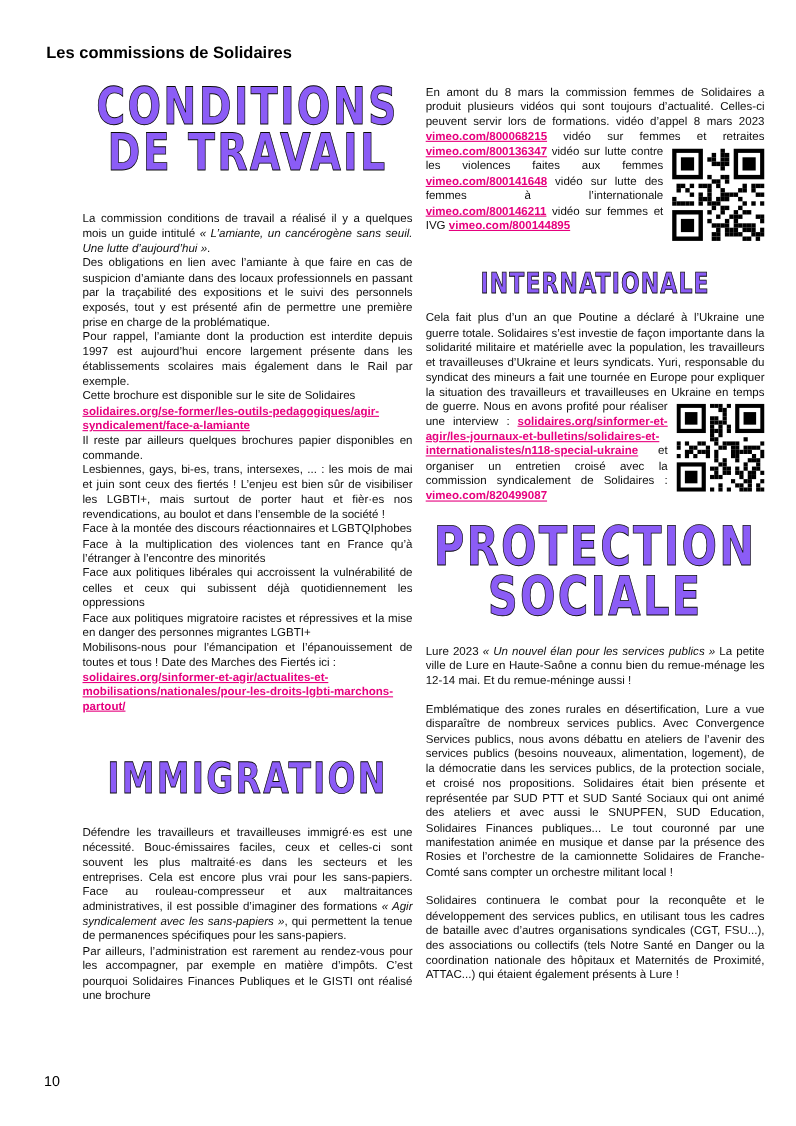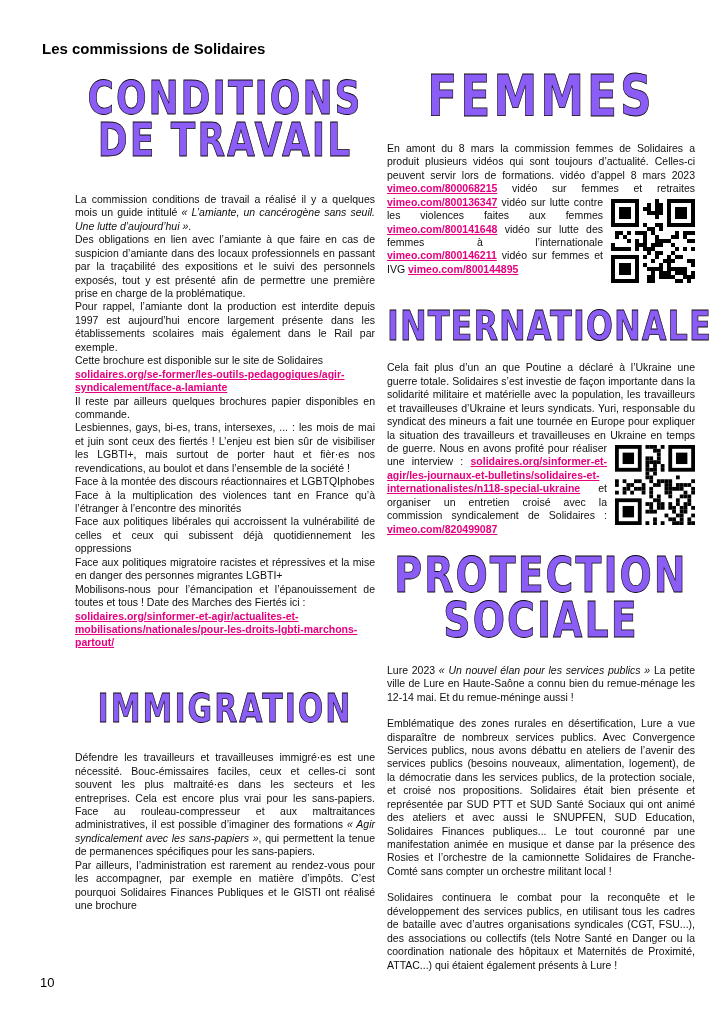--- a/index.html
+++ b/index.html
@@ -21,21 +21,21 @@
   .col-right{width:308px;}
   .htitle{
     text-align:center;font-family:"DejaVu Sans",sans-serif;font-weight:bold;
     color:#8b5cf6;line-height:1.18;
     -webkit-text-stroke:0.6px #0a0a0a;
   }
   .htitle .hline{display:inline-block;transform:scaleY(1.3);transform-origin:center bottom;white-space:nowrap;}
   .h36{font-size:36px;letter-spacing:2px;}
   .h44{font-size:44px;letter-spacing:3px;}
   .h34{font-size:30px;letter-spacing:2px;}
-  .h28{font-size:32px;letter-spacing:1px;}
+  .h28{font-size:20px;letter-spacing:1px;}
   .h38{font-size:38px;letter-spacing:2px;}
   .body{
     font-size:10.5px;line-height:1.28;text-align:justify;color:#0e0e0e;
     hyphens:auto;
   }
   .body p{margin:0;}
   .body p.sp{margin-top:13px;}
   .lnk{
     color:#e6007e;font-weight:bold;text-decoration:underline;cursor:pointer;
   }
@@ -99,23 +99,20 @@
         <p><span>Par ailleurs, l’administration est rarement au rendez-vous pour les accompagner, par exemple en matière d’impôts. C’est pourquoi Solidaires Finances Publiques et le GISTI ont réalisé une brochure </span></p>
 
       </div>
     </div>
 
   </div>
 
   <div class="col col-right">
 
     <div class="sec-femmes">
-      <div class="htitle h44">
-        <span class="hline">FEMMES</span>
-      </div>
       <div class="body">
         <p>
           <span>En amont du 8 mars la commission femmes de Solidaires a produit plusieurs vidéos qui sont toujours d’actualité. Celles-ci peuvent servir lors de formations. vidéo d’appel 8 mars 2023 </span><span class="lnk">vimeo.com/800068215</span><span> vidéo sur femmes et retraites </span><span class="lnk">vimeo.com/800136347</span><span class="qr"><svg width="84" height="84" fill="#000">
                 <rect x="44" y="0" width="4" height="4"></rect>
                 <rect x="36" y="4" width="4" height="4"></rect>
                 <rect x="44" y="4" width="4" height="4"></rect>
                 <rect x="48" y="4" width="4" height="4"></rect>
                 <rect x="32" y="8" width="4" height="4"></rect>
                 <rect x="36" y="8" width="4" height="4"></rect>
                 <rect x="44" y="8" width="4" height="4"></rect>

